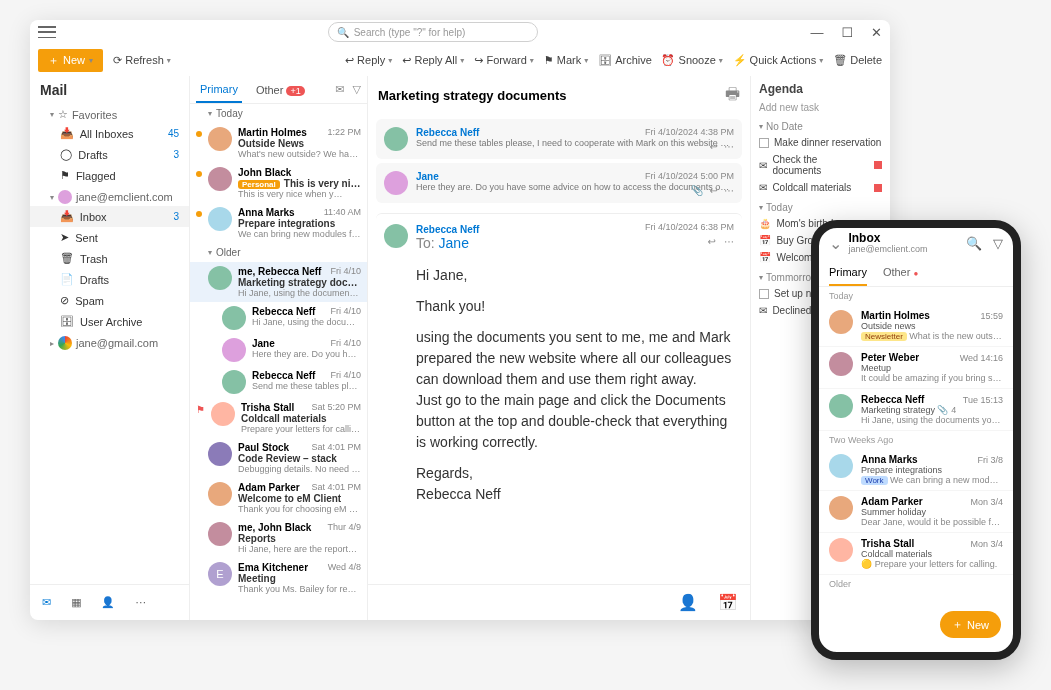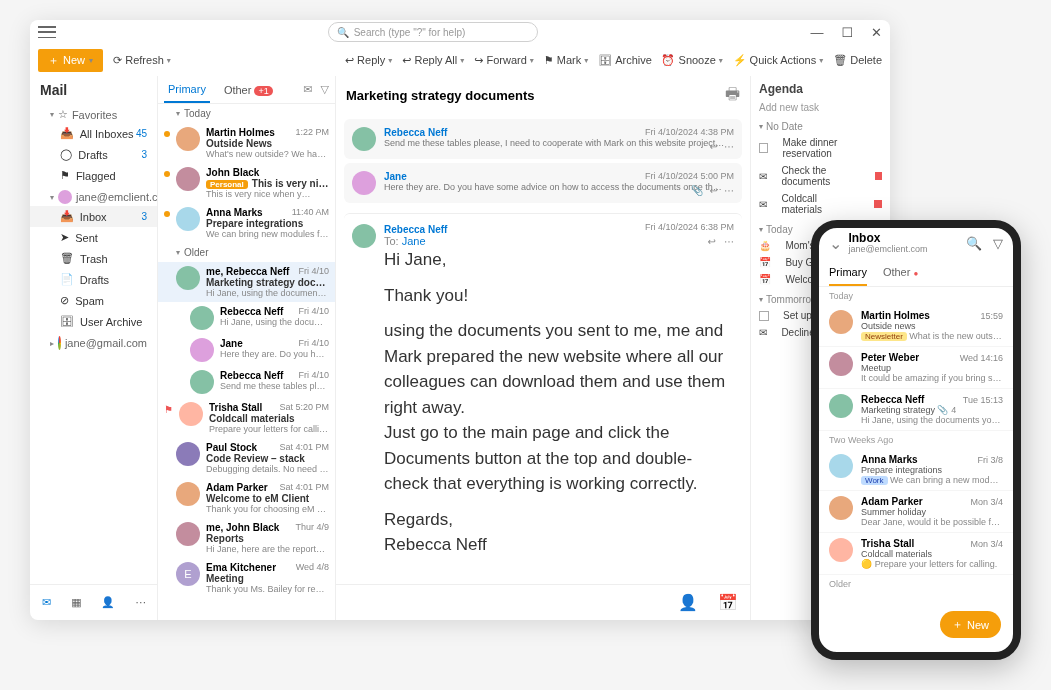--- a/index.html
+++ b/index.html
@@ -10,21 +10,21 @@
 .hamburger span { height:1.5px; background:#666; }
 .titlebar .spacer { flex:1; }
 .search-top { width:210px; height:20px; border:1px solid #d0d0d0; border-radius:10px; display:flex; align-items:center; padding:0 8px; font-size:10px; color:#999; margin:0 auto; }
 .winbtns { display:flex; gap:18px; color:#555; }
 .winbtns span { cursor:pointer; font-size:13px; }
 .toolbar { height:32px; display:flex; align-items:center; padding:0 8px; gap:10px; font-size:11px; color:#444; }
 .new-btn { background:#f59e0b; color:#fff; padding:4px 10px; border-radius:2px; display:flex; align-items:center; gap:4px; cursor:pointer; font-weight:500; }
 .tbtn { display:flex; align-items:center; gap:3px; cursor:pointer; }
 .chev { font-size:8px; color:#888; }
 .body { flex:1; display:flex; overflow:hidden; }
-.sidebar { width:128px; border-right:1px solid #eee; display:flex; flex-direction:column; font-size:11px; color:#333; overflow:hidden; }
+.sidebar { width:160px; border-right:1px solid #eee; display:flex; flex-direction:column; font-size:11px; color:#333; overflow:hidden; }
 .sb-title { font-size:14px; font-weight:600; padding:6px 10px; }
 .sb-sec { padding:4px 10px 2px 20px; color:#666; display:flex; align-items:center; gap:4px; }
 .sb-item { padding:4px 10px 4px 30px; display:flex; align-items:center; justify-content:space-between; cursor:pointer; }
 .sb-item .label { display:flex; align-items:center; gap:6px; }
 .sb-item.active { background:#f3f3f3; }
 .badge-blue { color:#0078d4; font-size:10px; }
 .sb-bottom { height:36px; border-top:1px solid #eee; display:flex; align-items:center; gap:20px; padding:0 12px; color:#666; }
 .sb-bottom span { cursor:pointer; }
 .col-list { width:178px; border-right:1px solid #eee; display:flex; flex-direction:column; overflow:hidden; }
 .tabs { height:28px; display:flex; align-items:center; padding:0 6px; gap:10px; font-size:11px; color:#555; border-bottom:1px solid #eee; }
@@ -47,27 +47,27 @@
 .tag-personal { background:#f59e0b; color:#fff; border-radius:3px; padding:0 4px; font-size:8px; margin-right:4px; }
 .col-read { flex:1; display:flex; flex-direction:column; overflow:hidden; }
 .conv-hdr { padding:6px 10px; display:flex; align-items:center; justify-content:space-between; }
 .conv-hdr h2 { font-size:13px; font-weight:600; }
 .conv-msg { margin:4px 8px; padding:8px; border-radius:6px; font-size:10px; display:flex; gap:8px; align-items:flex-start; position:relative; }
 .conv-msg.collapsed { background:#f7f7f7; }
 .conv-sender { color:#0078d4; font-weight:600; }
 .conv-time { position:absolute; right:8px; top:8px; font-size:9px; color:#888; }
 .conv-prev { color:#777; font-size:9px; white-space:nowrap; overflow:hidden; text-overflow:ellipsis; }
 .conv-msg.expanded { border-top:1px solid #eee; margin-top:6px; padding-top:10px; }
-.mail-body { font-size:17px; color:#333; line-height:1.5; }
+.mail-body { font-size:14px; color:#333; line-height:1.5; margin-top:14px; }
 .mail-body p { margin-bottom:10px; }
 .agenda { width:140px; border-left:1px solid #eee; padding:6px 8px; font-size:10px; color:#444; overflow:hidden; }
 .agenda h3 { font-size:12px; font-weight:600; margin-bottom:6px; }
 .ag-input { color:#999; font-size:10px; margin-bottom:8px; }
 .ag-sec { color:#888; margin:6px 0 2px; display:flex; align-items:center; gap:3px; }
-.ag-item { display:flex; align-items:center; gap:14px; padding:3px 0; }
+.ag-item { display:flex; align-items:center; gap:5px; padding:3px 0; }
 .ag-flag { width:8px; height:8px; background:#e55; display:inline-block; margin-left:auto; }
 .cb { width:10px; height:10px; border:1px solid #aaa; display:inline-block; }
 
 .phone { position:absolute; right:30px; top:220px; width:210px; height:440px; background:#fff; border-radius:26px; border:8px solid #222; box-shadow:0 8px 30px rgba(0,0,0,0.25); overflow:hidden; display:flex; flex-direction:column; }
 .ph-status { height:24px; display:flex; align-items:center; justify-content:space-between; padding:0 12px; font-size:10px; font-weight:600; }
 .ph-hdr { padding:4px 10px 6px; display:flex; align-items:center; gap:6px; }
 .ph-inbox-title { font-size:12px; font-weight:600; line-height:1; }
 .ph-acct { font-size:9px; color:#888; }
 .ph-hdr-icons { margin-left:auto; display:flex; gap:10px; color:#666; font-size:13px; }
 .ph-tabs { display:flex; gap:16px; padding:0 10px; font-size:11px; border-bottom:1px solid #eee; }
@@ -343,21 +343,21 @@
       <span>📎</span>
       <span>↩</span>
       <span>⋯</span>
     </div>
   </div>
         </div>
       <div class="conv-msg expanded">
         <span class="avatar av4"></span>
         <div style="flex:1">
           <div class="conv-sender">Rebecca Neff</div>
-          <div style="font-size:11px;color:#888"><span>To:</span> <span style="color:#0078d4">Jane</span></div>
+          <div style="font-size:14px;color:#888"><span>To:</span> <span style="color:#0078d4">Jane</span></div>
           <div class="conv-time">Fri 4/10/2024 6:38 PM</div>
           <div style="position:absolute;right:8px;top:22px;display:flex;gap:8px;color:#888">
             <span>↩</span>
             <span>⋯</span>
           </div>
           <div class="mail-body">
             <p>Hi Jane,</p>
             <p>Thank you!</p>
             <p><span>using the documents you sent to me, me and Mark prepared the new website where all our colleagues can download them and use them right away.</span><br><span>Just go to the main page and click the Documents button at the top and double-check that everything is working correctly.</span></p>
             <p><span>Regards,</span><br><span>Rebecca Neff</span></p>

